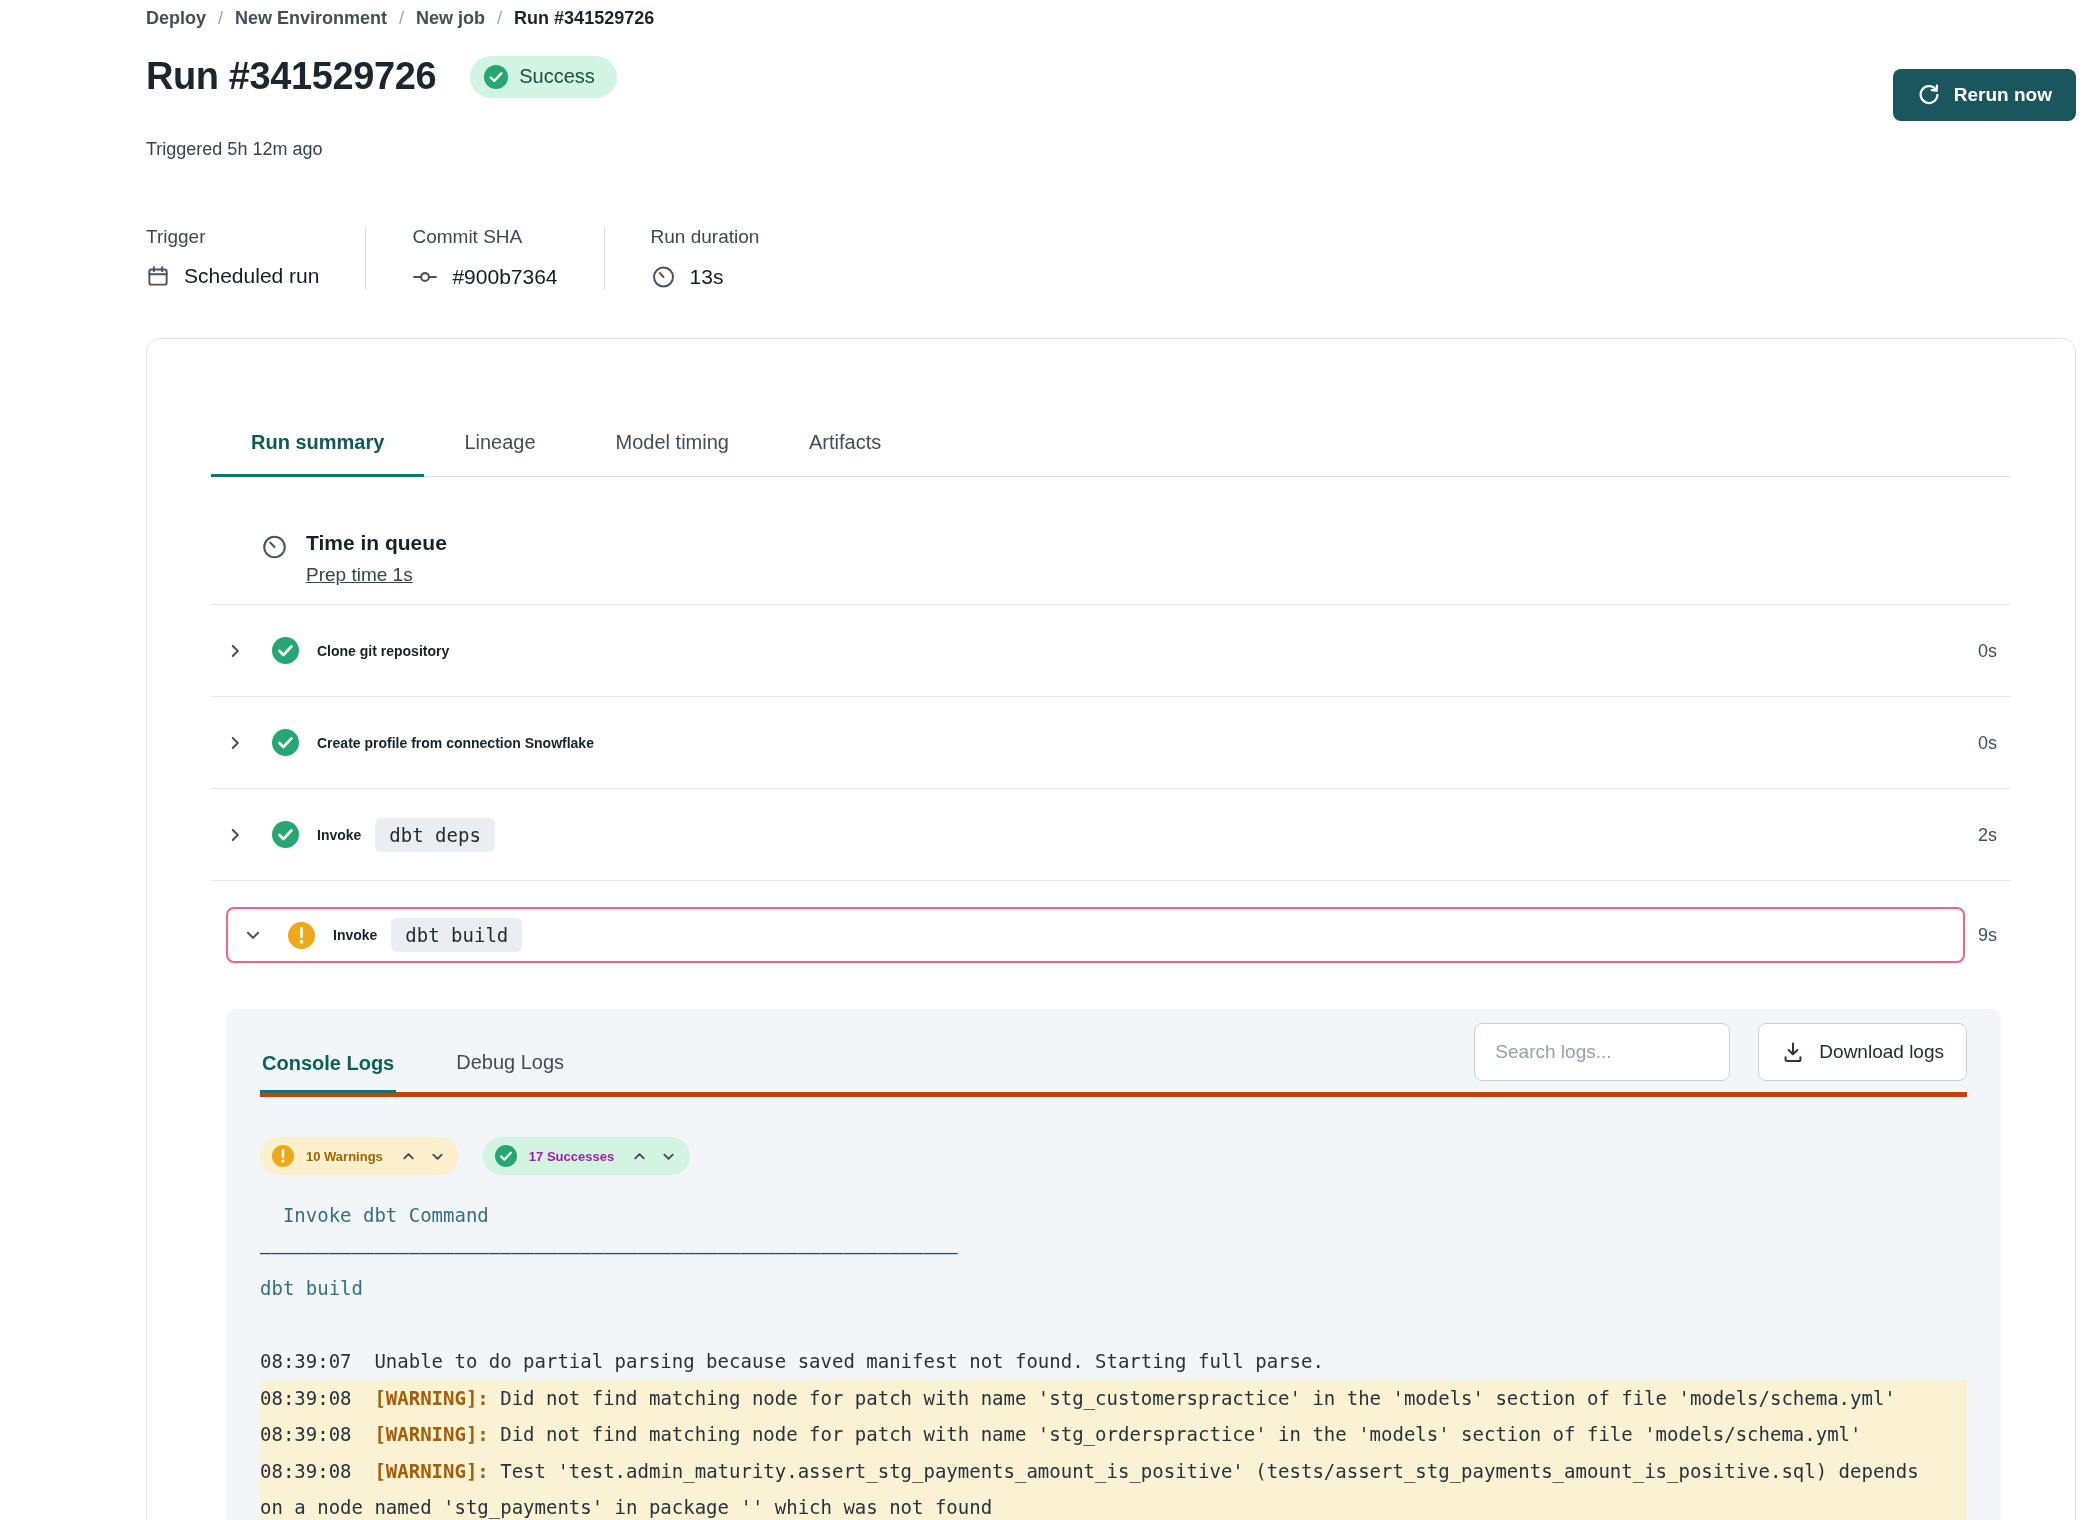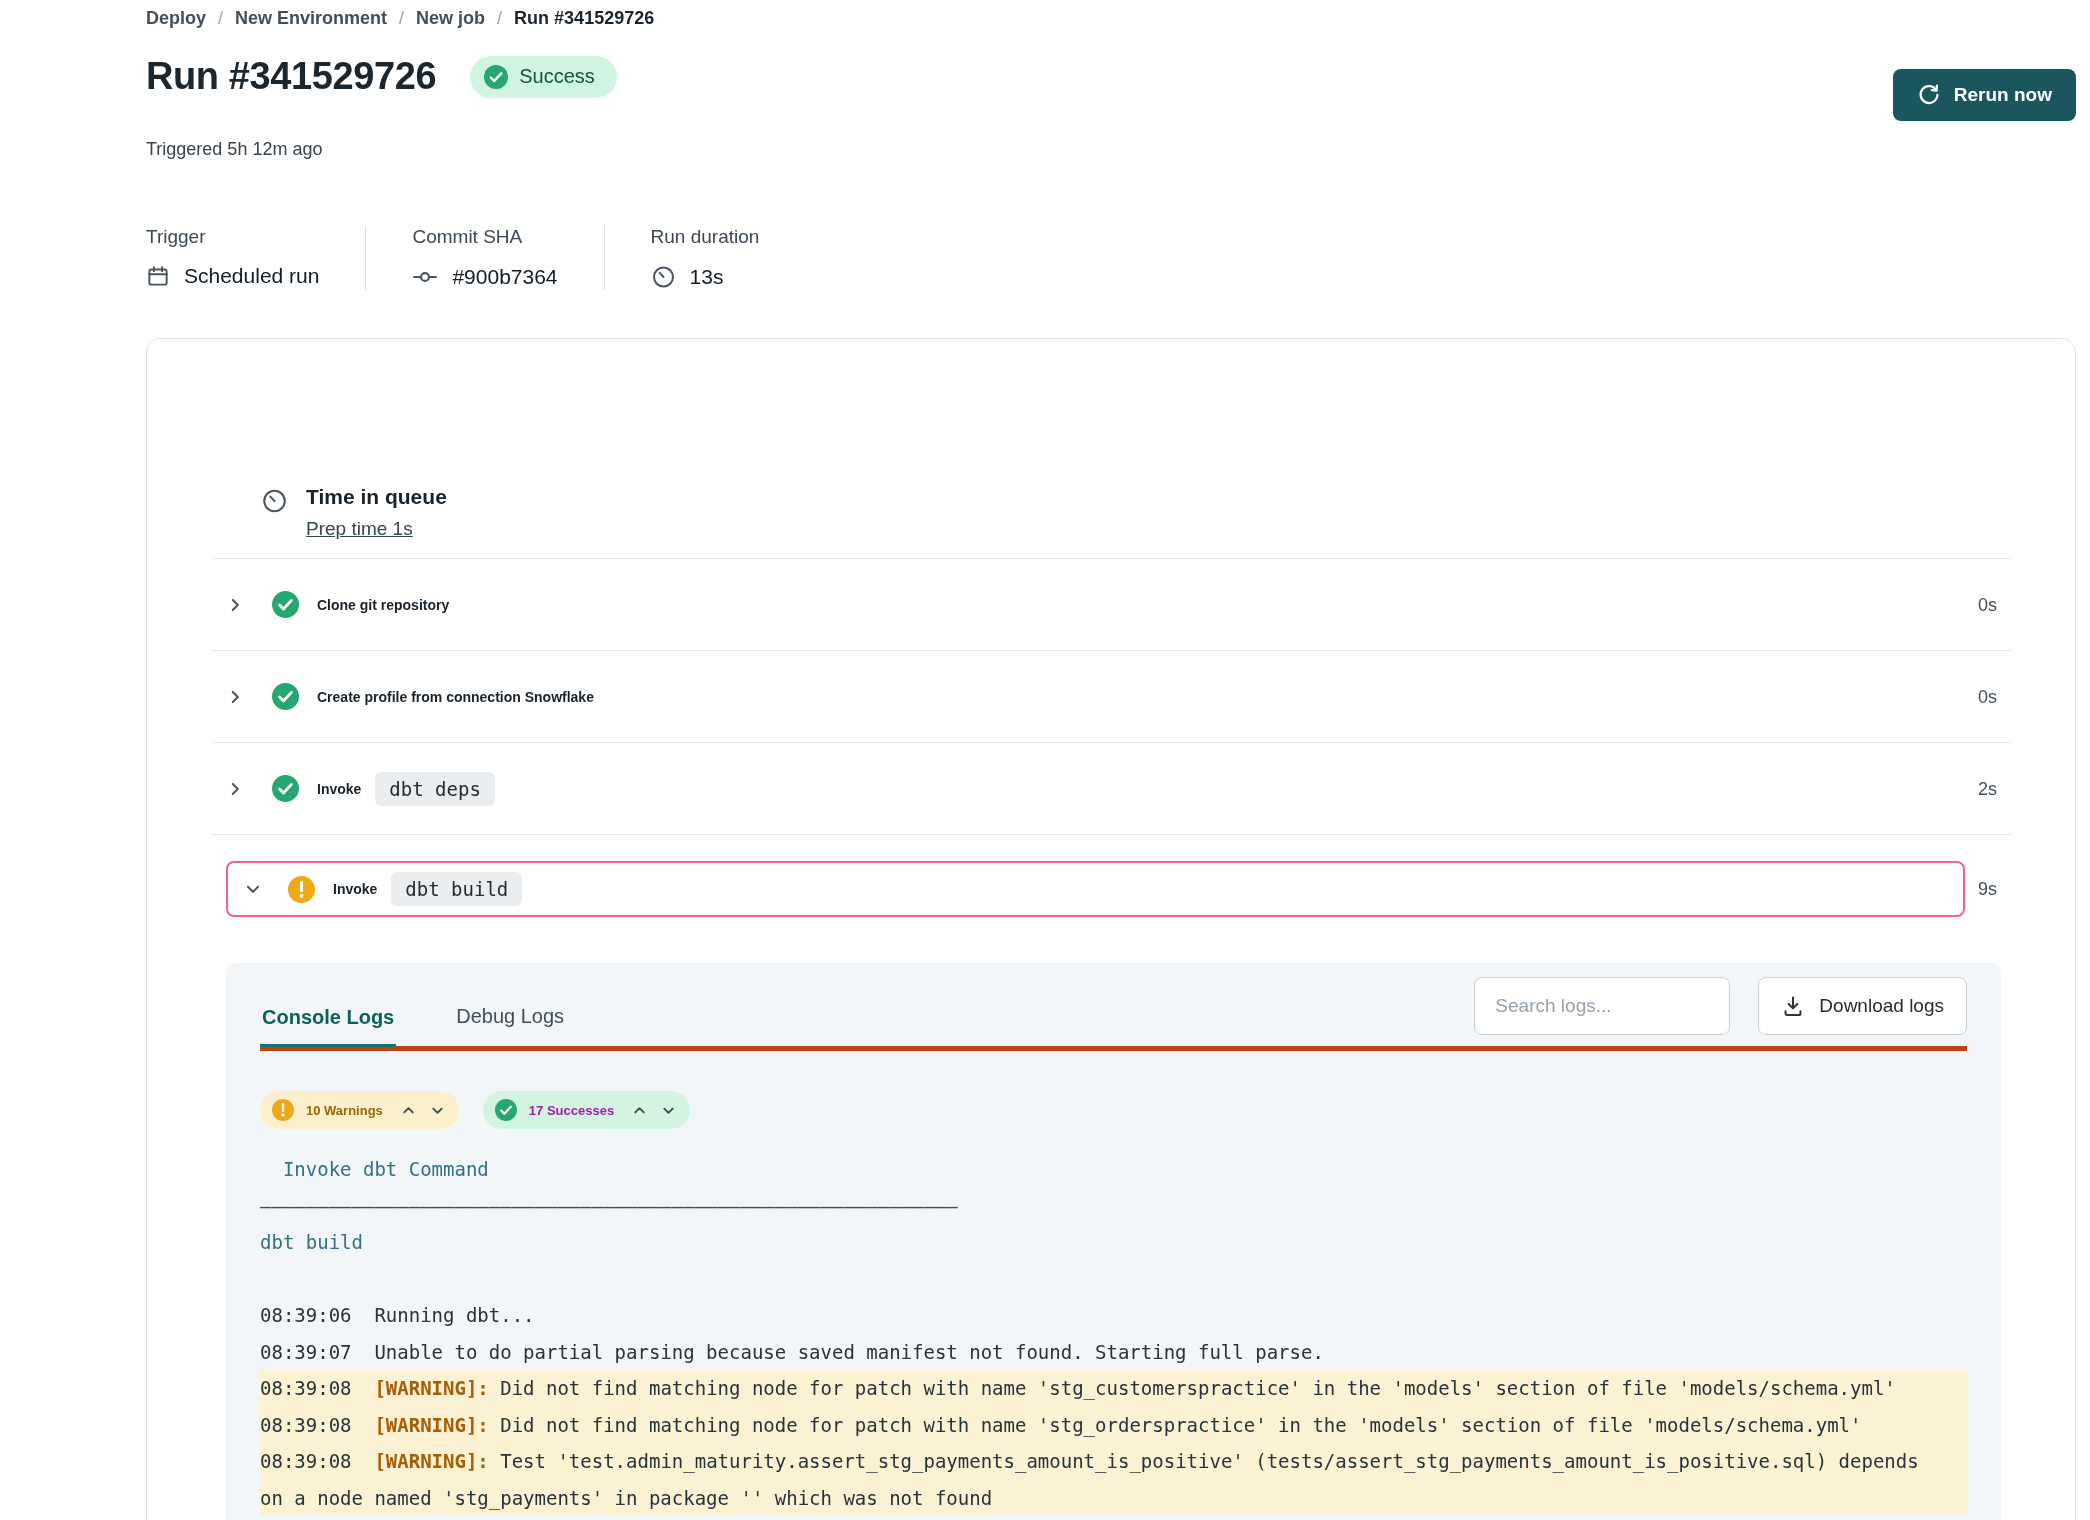--- a/index.html
+++ b/index.html
@@ -174,20 +174,26 @@
               <path d="M10 10.4L6.9 7.1"></path>
             </svg>
         </span>
         <span>13s</span>
       </div>
     </div>
   </div>
 
   <div class="card">
 
+    <div class="tabs">
+      <div class="tab active">Run summary</div>
+      <div class="tab">Lineage</div>
+      <div class="tab">Model timing</div>
+      <div class="tab">Artifacts</div>
+    </div>
 
     <div class="queue">
       <span style="display:inline-flex; margin-top:2px;">
         <svg width="27" height="27" viewBox="0 0 20 20" fill="none" stroke="#4a545e" stroke-width="1.5" stroke-linecap="round">
             <circle cx="10" cy="10.4" r="7.6"></circle>
             <path d="M10 10.4L6.9 7.1"></path>
           </svg>
       </span>
       <div class="queue-texts">
         <span class="queue-title">Time in queue</span>
@@ -330,21 +336,20 @@
             </span>
           </span>
         </span>
       </div>
 
       <div class="log-content">
         <div class="log-line command">  Invoke dbt Command</div>
         <div class="log-line divider">—————————————————————————————————————————————————————————————</div>
         <div class="log-line command">dbt build</div>
         <div class="log-line blank"></div>
-        <div class="log-line">08:39:06  Running dbt...</div>
         <div class="log-line">08:39:07  Unable to do partial parsing because saved manifest not found. Starting full parse.</div>
         <div class="log-line warning"><span>08:39:08  </span><span class="wtag">[WARNING]: </span><span>Did not find matching node for patch with name 'stg_customerspractice' in the 'models' section of file 'models/schema.yml'</span></div>
         <div class="log-line warning"><span>08:39:08  </span><span class="wtag">[WARNING]: </span><span>Did not find matching node for patch with name 'stg_orderspractice' in the 'models' section of file 'models/schema.yml'</span></div>
         <div class="log-line warning"><span>08:39:08  </span><span class="wtag">[WARNING]: </span><span>Test 'test.admin_maturity.assert_stg_payments_amount_is_positive' (tests/assert_stg_payments_amount_is_positive.sql) depends on a node named 'stg_payments' in package '' which was not found</span></div>
       </div>
     </div>
 
   </div>
 </div>
 

